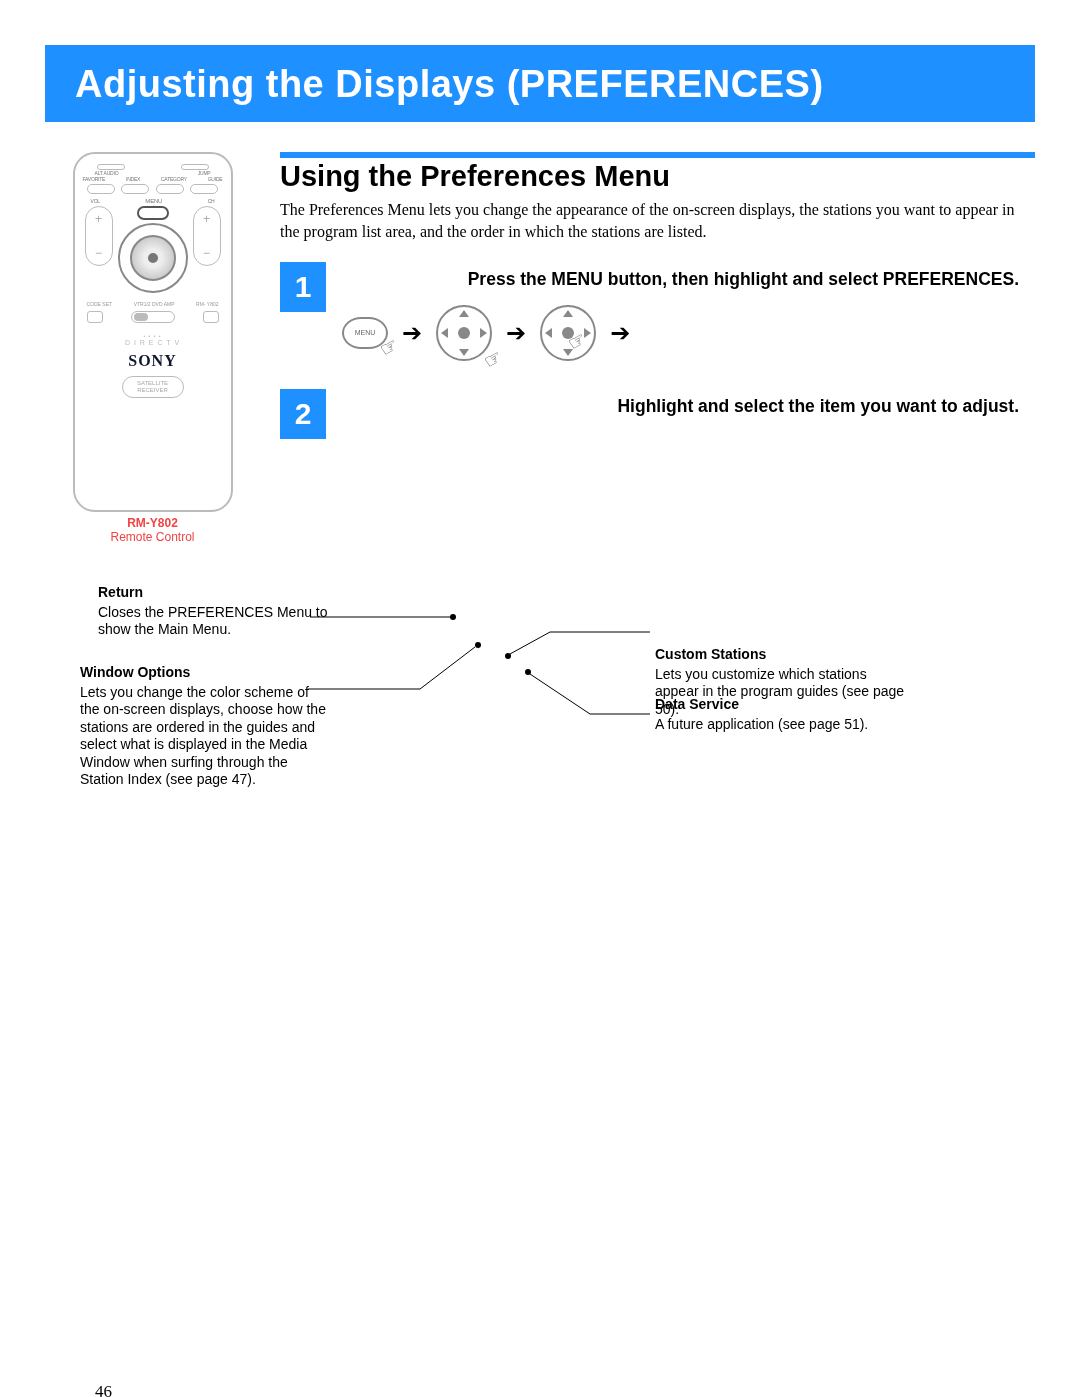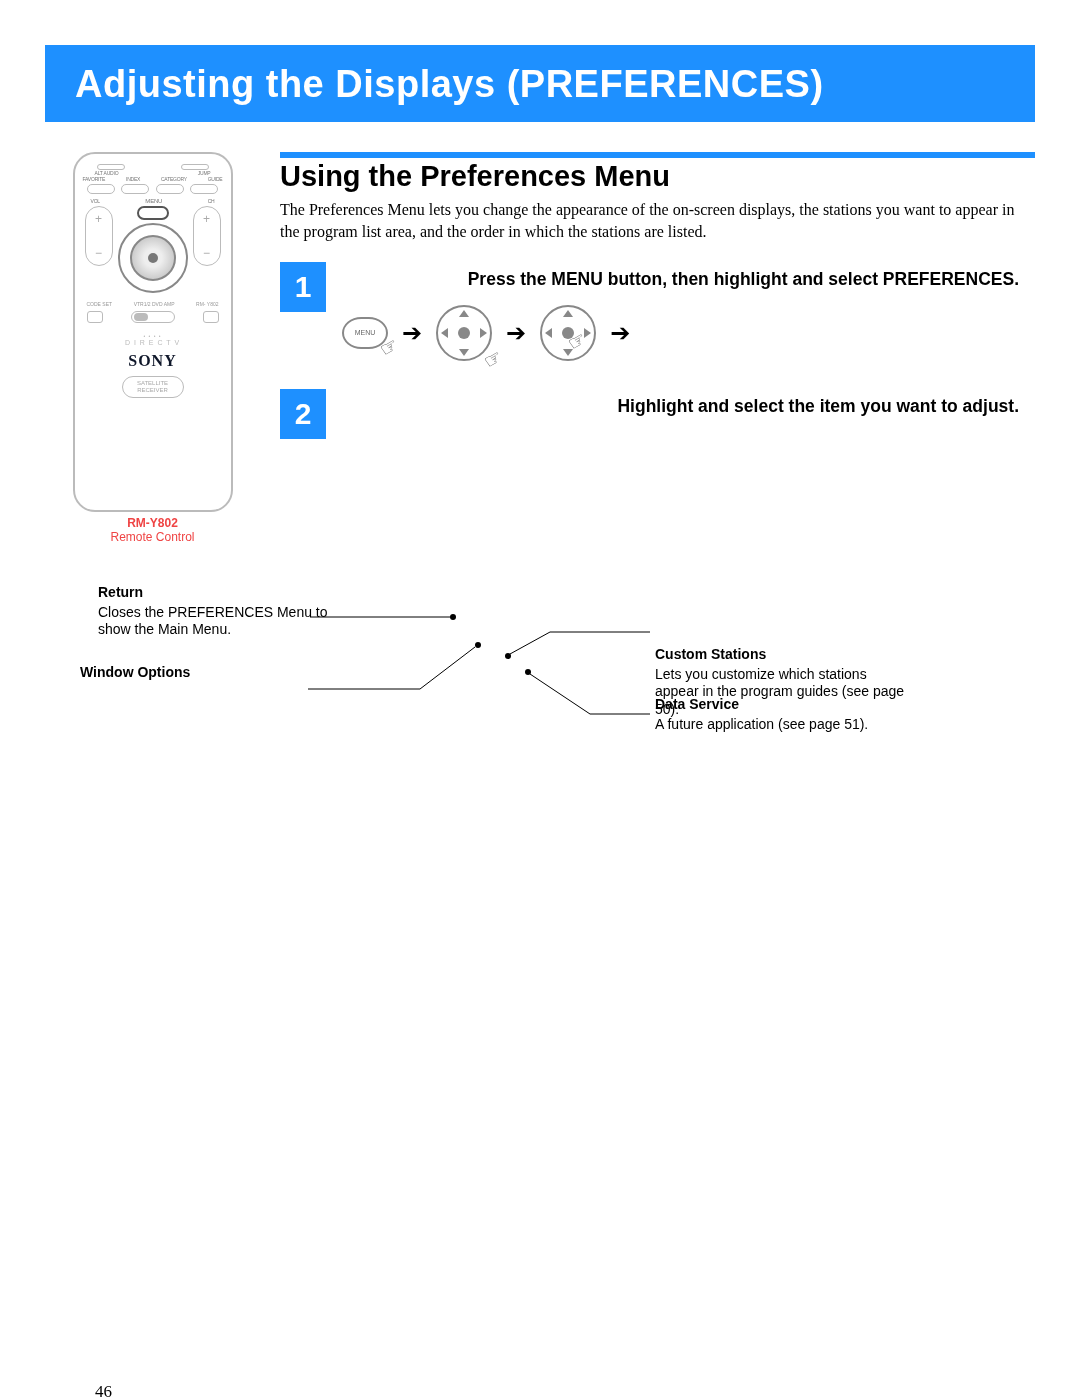--- a/index.html
+++ b/index.html
@@ -220,20 +220,21 @@
         <line x1="510" y1="140" x2="450" y2="100"></line>
         <circle cx="448" cy="98" r="3"></circle>
     </svg>
 
     <div class="callout-box" style="left:18px; top:10px;">
       <b>Return</b>
       <span>Closes the PREFERENCES Menu to show the Main Menu.</span>
     </div>
     <div class="callout-box" style="left:0; top:90px;">
       <b>Window Options</b>
+      <span>Lets you change the color scheme of the on-screen displays, choose how the stations are ordered in the guides and select what is displayed in the Media Window when surfing through the Station Index (see page 47).</span>
     </div>
     <div class="callout-box" style="left:575px; top:53px;margin-top:19px;">
       <b>Custom Stations</b>
       <span>Lets you customize which stations appear in the program guides (see page 50).</span>
     </div>
     <div class="callout-box" style="left:575px; top:122px;">
       <b>Data Service</b>
       <span>A future application (see page 51).</span>
     </div>
   </div>

